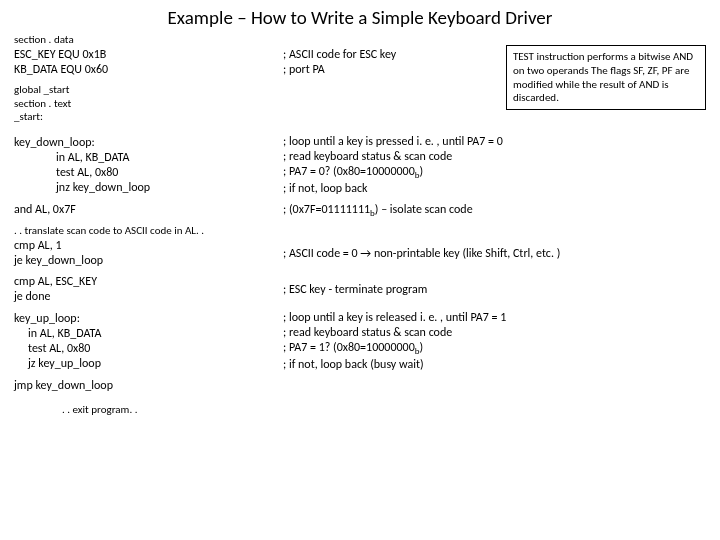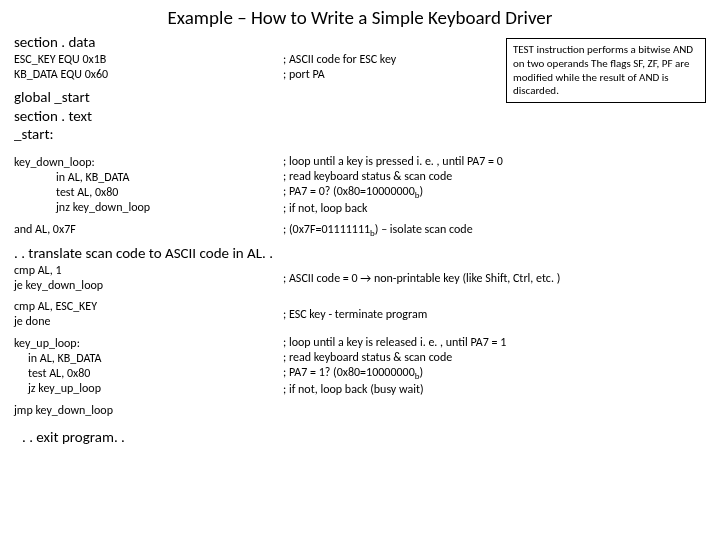--- a/index.html
+++ b/index.html
@@ -31,27 +31,27 @@
   }
   .code-col {
     width: 228px;
     flex-shrink: 0;
   }
   .comment-col {
     flex: 1;
     margin-left: 41px;
   }
   .small {
-    font-size: 15px;
+    font-size: 11px;
   }
   .indent1 { padding-left: 42px; }
   .indent2 { padding-left: 14px; }
   .callout {
     position: absolute;
-    top: 38px;
+    top: 45px;
     right: 14px;
     width: 186px;
     border: 1.5px solid #000;
     background: #fff;
     padding: 4px 6px;
     font-size: 11px;
     line-height: 1.25;
   }
   sub { font-size: 0.75em; }
 </style>
@@ -127,15 +127,15 @@
     <div class="comment-col">
       <div>; loop until a key is released i. e. , until PA7 = 1</div>
       <div>; read keyboard status &amp; scan code</div>
       <div><span>; PA7 = 1? (0x80=10000000</span><sub>b</sub><span>)</span></div>
       <div>; if not, loop back (busy wait)</div>
     </div>
   </div>
 
   <div style="margin-bottom:10px;">jmp key_down_loop</div>
 
-  <div class="small" style="padding-left:8px;">. . exit program. .</div>
+  <div class="small" style="padding-left:8px;margin-left:40px;">. . exit program. .</div>
 
 </div>
 
 </body></html>

